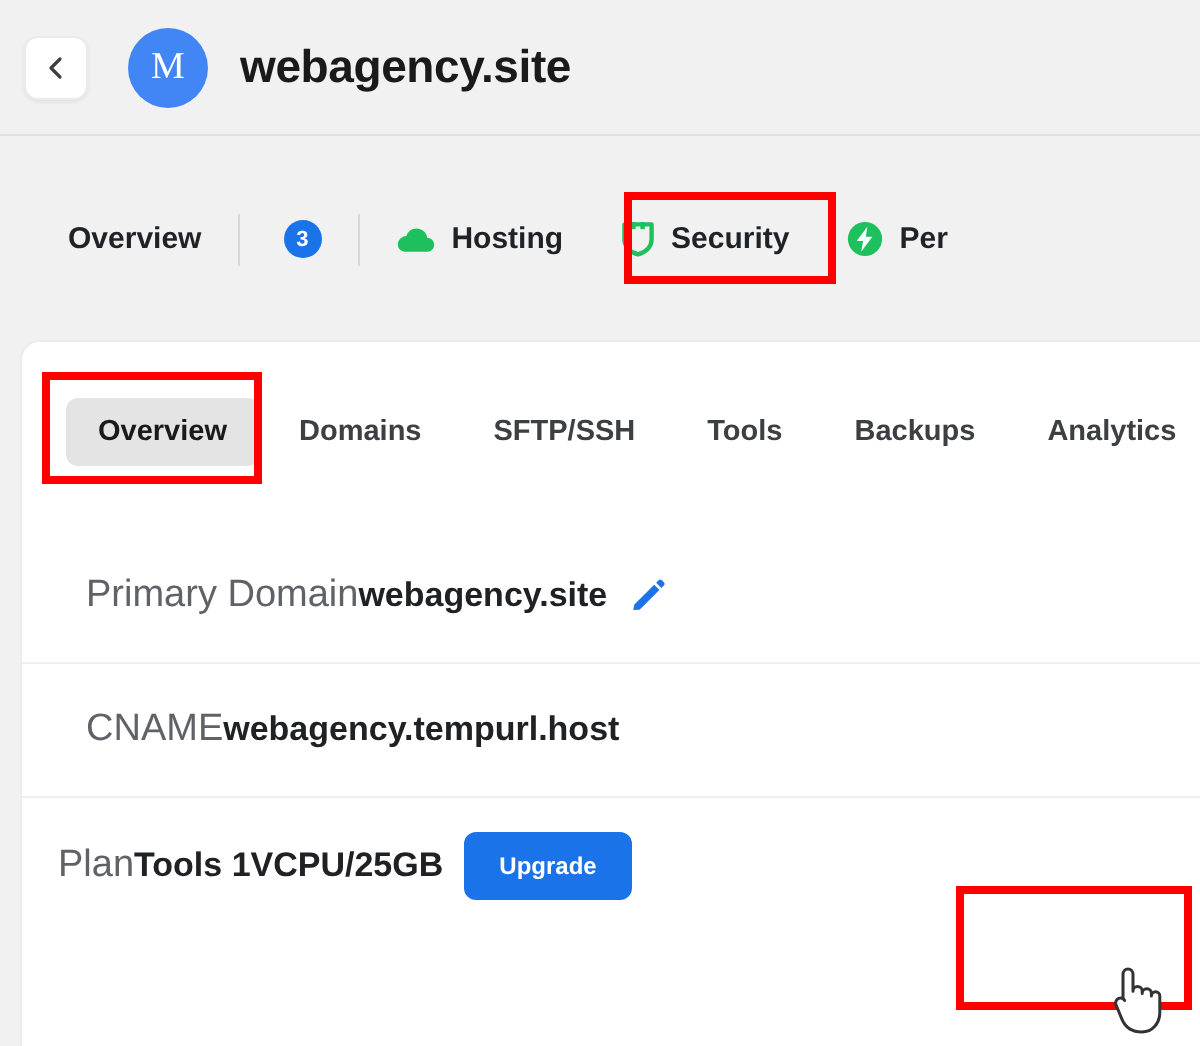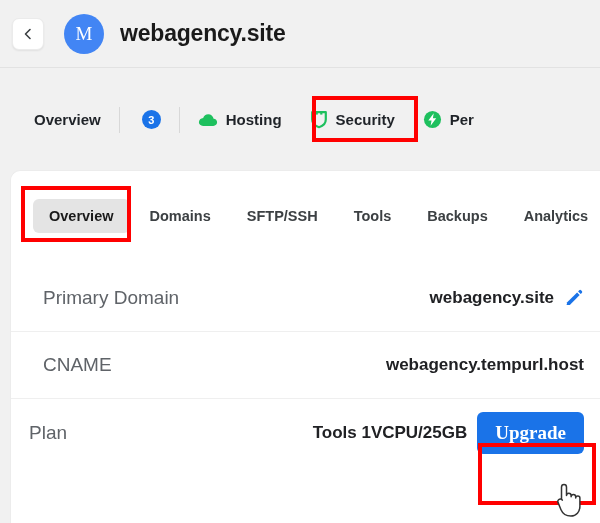--- a/index.html
+++ b/index.html
@@ -80,35 +80,35 @@
   }
   .stab {
     font-size: 14.5px; font-weight: bold; color: #3c4043;
     padding: 9px 16px; border-radius: 6px; cursor: pointer;
     white-space: nowrap;
   }
   .stab.active { background: #e4e4e4; color: #1a1a1a; }
 
   .rows { margin-top: 4px; }
   .row {
-    display: flex; align-items: center; justify-content: space-between;
+    display: flex; align-items: center; 
     height: 67px; padding: 0 16px 0 32px;
     border-bottom: 1px solid #efefef;
   }
   .row:last-child { border-bottom: none; padding-left: 18px; }
   .row-label { font-size: 19px; color: #5f6368; font-weight: normal; }
   .row-value-wrap { display: flex; align-items: center; gap: 10px; }
   .row-value { font-size: 17px; color: #202124; font-weight: bold; }
   .pencil { cursor: pointer; display: flex; align-items: center; }
   .upgrade-btn {
     background: #1a73e8; color: #ffffff;
-    font-size: 19px; font-weight: bold;
+    font-size: 12px; font-weight: bold;
     border: none; border-radius: 6px;
     padding: 10px 18px; cursor: pointer;
-    font-family: Liberation Serif, serif;
+    font-family: Liberation Sans, sans-serif;
   }
 
   
   .hl {
     position: absolute; border: 4px solid #ff0000;
     pointer-events: none; background: transparent;
   }
 
   
   .cursor { position: absolute; pointer-events: none; }

